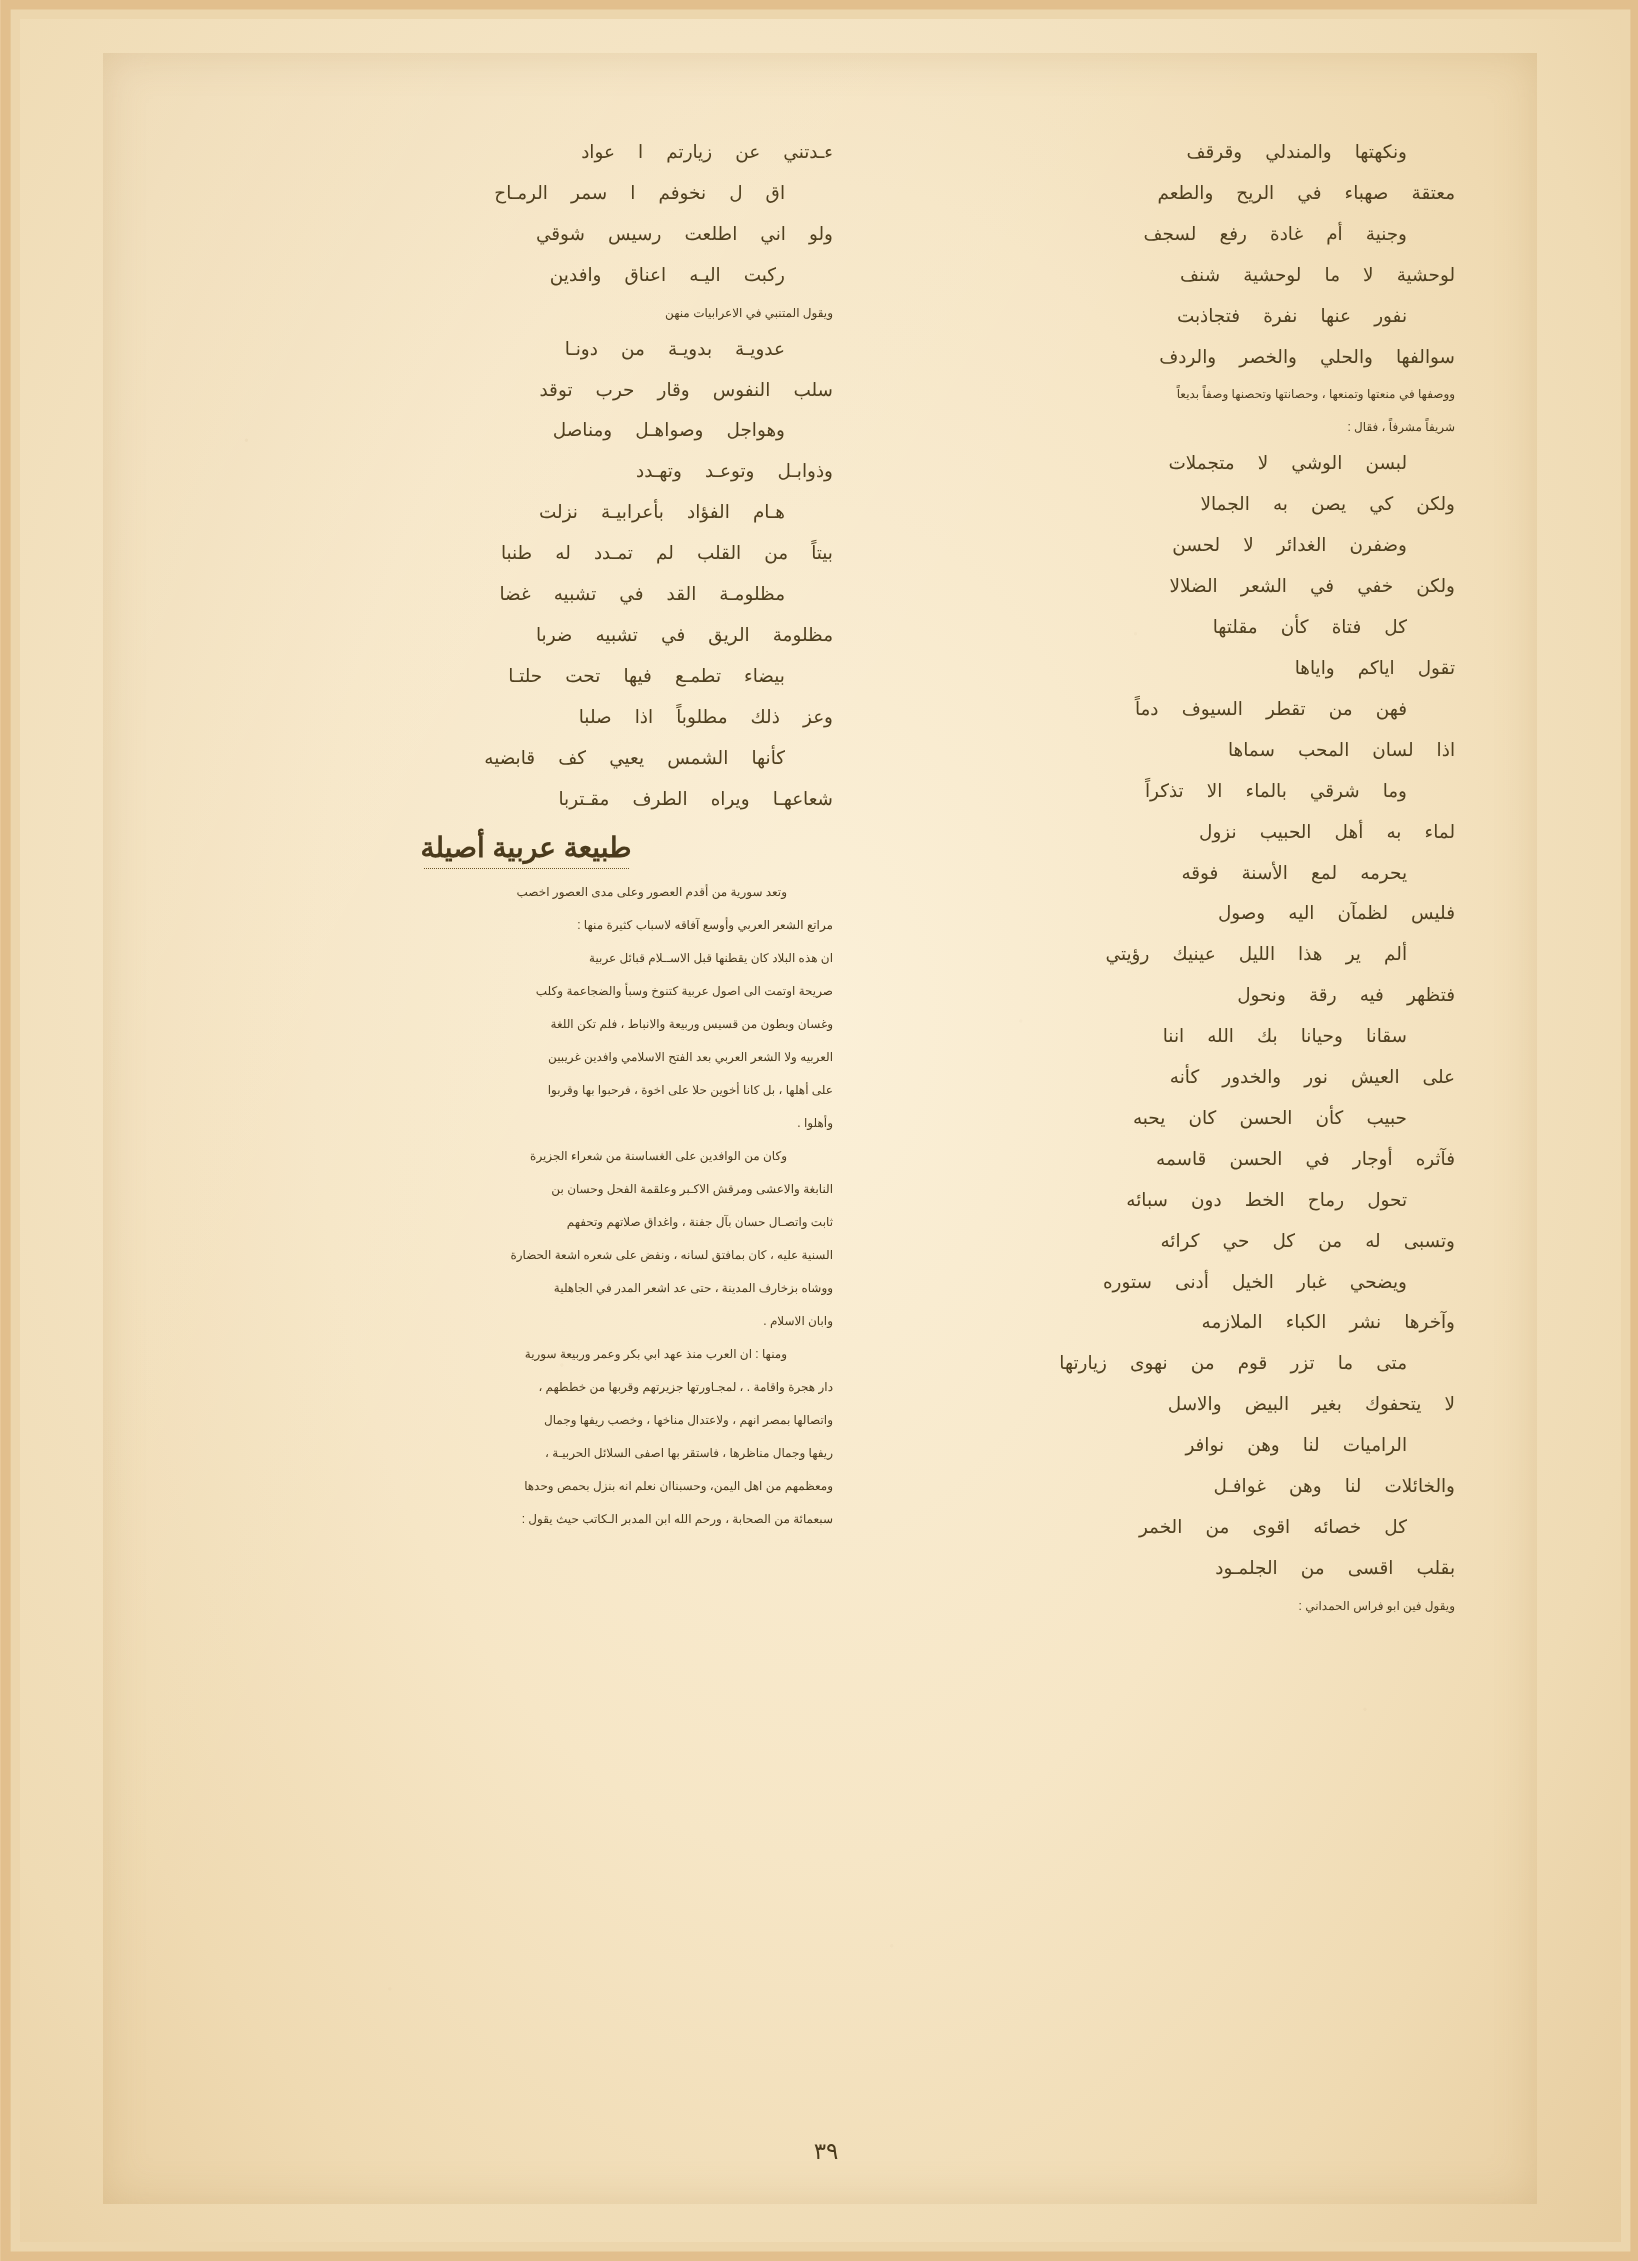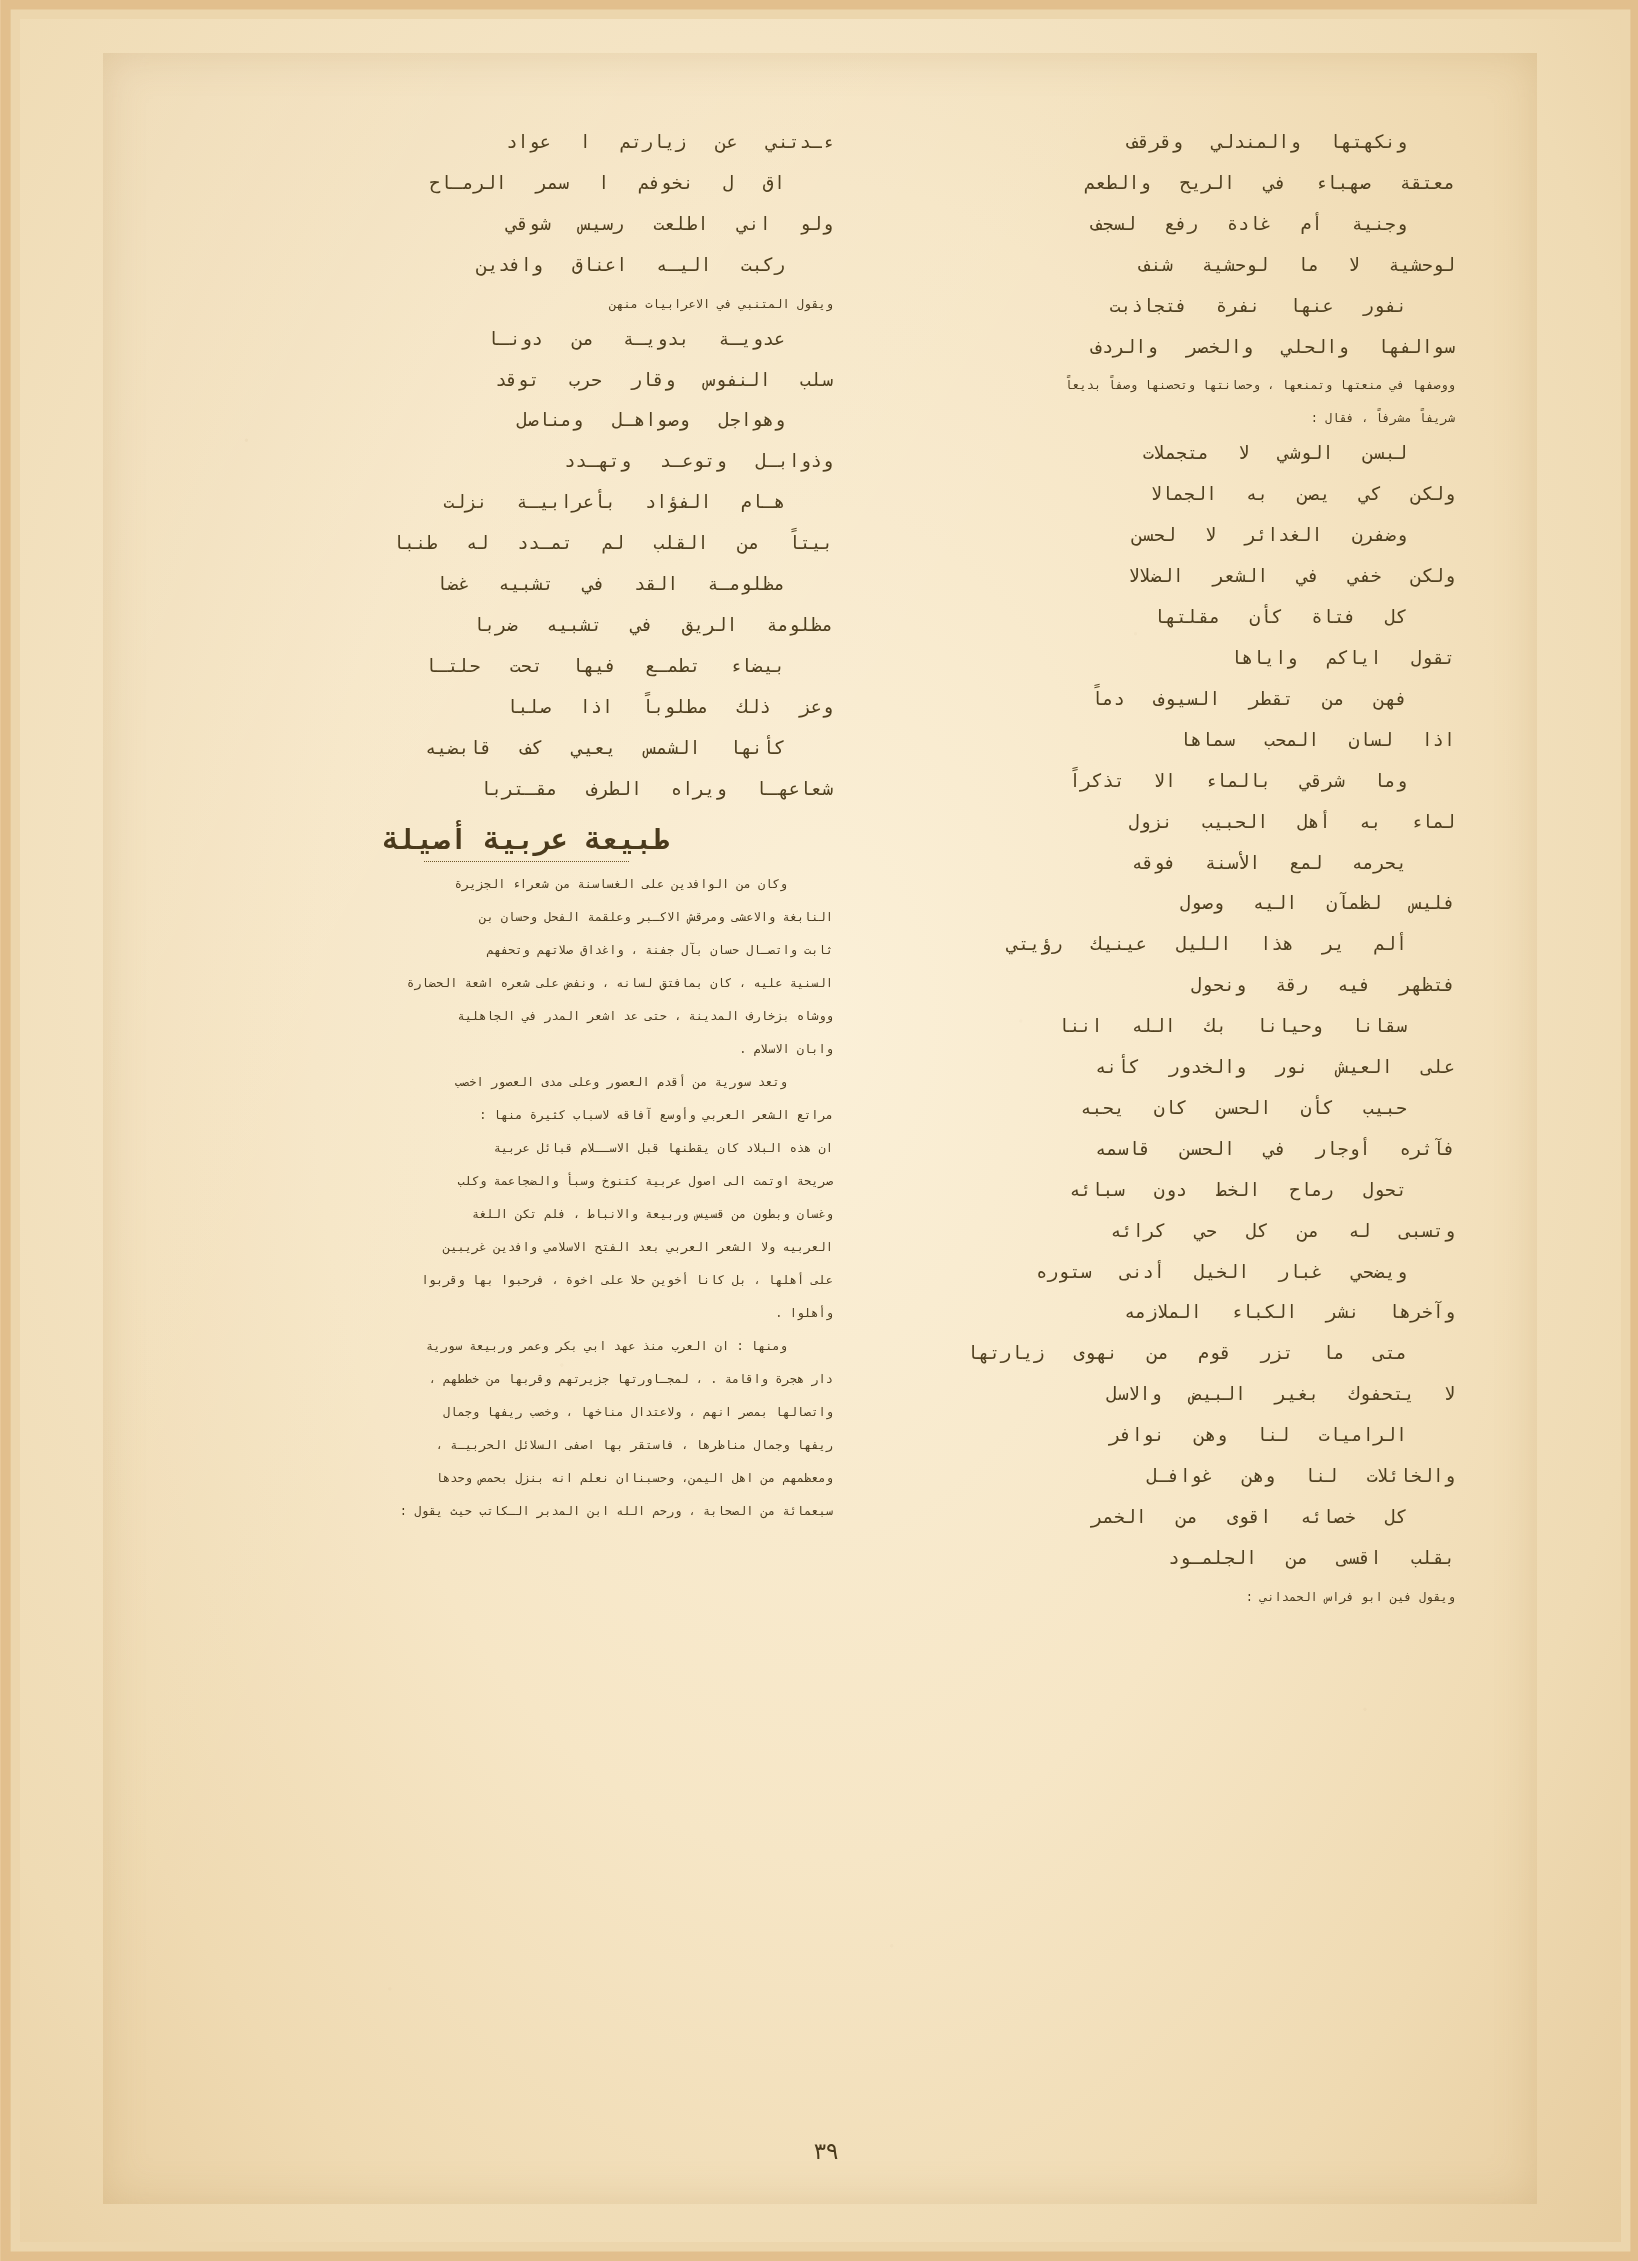--- a/index.html
+++ b/index.html
@@ -57,24 +57,24 @@
       radial-gradient(circle at 88% 77%, rgba(140,100,50,.18) 0 1.4px, transparent 2px),
       radial-gradient(circle at 55% 88%, rgba(140,100,50,.15) 0 1.4px, transparent 2px),
       radial-gradient(circle at 20% 90%, rgba(140,100,50,.14) 0 1.4px, transparent 2px),
       radial-gradient(circle at 64% 45%, rgba(140,100,50,.12) 0 1.4px, transparent 2px);
     pointer-events: none;
   }
 
   
   .column {
     position: absolute;
-    top: 82px;
+    top: 90px;
     width: 614px;
     color: #4a3a22;
-    font-family: Liberation Mono, monospace;
+    font-family: Liberation Sans, sans-serif;
   }
   #col-right { right: 82px; }   
   #col-left  { left: 116px; }
 
   .verse-line {
     display: block;
     font-size: 18.4px;
     line-height: 1.0;
     margin-bottom: 22.5px;
     white-space: nowrap;
@@ -185,38 +185,38 @@
         <span class="verse-line wide indent">هـام الفؤاد بأعرابيـة نزلت</span>
         <span class="verse-line wide">بيتاً من القلب لم تمـدد له طنبا</span>
         <span class="verse-line wide indent">مظلومـة القد في تشبيه غضا</span>
         <span class="verse-line wide">مظلومة الريق في تشبيه ضربا</span>
         <span class="verse-line wide indent">بيضاء تطمـع فيها تحت حلتـا</span>
         <span class="verse-line wide">وعز ذلك مطلوباً اذا صلبا</span>
         <span class="verse-line wide indent">كأنها الشمس يعيي كف قابضيه</span>
         <span class="verse-line wide">شعاعهـا ويراه الطرف مقـتربا</span>
         <span class="section-title">طبيعة عربية أصيلة<span class="ul"></span></span>
         <div class="prose-block">
-          <span class="prose-line indent">وكان من الوافدين على الغساسنة من شعراء الجزيرة</span>
-          <span class="prose-line">النابغة والاعشى ومرقش الاكـبر وعلقمة الفحل وحسان بن</span>
-          <span class="prose-line">ثابت واتصـال حسان بآل جفنة ، واغداق صلاتهم وتحفهم</span>
-          <span class="prose-line">السنية عليه ، كان بمافتق لسانه ، ونفض على شعره اشعة الحضارة</span>
-          <span class="prose-line">ووشاه بزخارف المدينة ، حتى عد اشعر المدر في الجاهلية</span>
-          <span class="prose-line">وابان الاسلام .</span>
-        </div>
-        <div class="prose-block">
           <span class="prose-line indent">وتعد سورية من أقدم العصور وعلى مدى العصور اخصب</span>
           <span class="prose-line">مراتع الشعر العربي وأوسع آفاقه لاسباب كثيرة منها :</span>
           <span class="prose-line">ان هذه البلاد كان يقطنها قبل الاســلام قبائل عربية</span>
           <span class="prose-line">صريحة اوتمت الى اصول عربية كتنوخ وسبأ والضجاعمة وكلب</span>
           <span class="prose-line">وغسان وبطون من قسيس وربيعة والانباط ، فلم تكن اللغة</span>
           <span class="prose-line">العربيه ولا الشعر العربي بعد الفتح الاسلامي وافدين غريبين</span>
           <span class="prose-line">على أهلها ، بل كانا أخوين حلا على اخوة ، فرحبوا بها وقربوا</span>
           <span class="prose-line">وأهلوا .</span>
         </div>
         <div class="prose-block">
+          <span class="prose-line indent">وكان من الوافدين على الغساسنة من شعراء الجزيرة</span>
+          <span class="prose-line">النابغة والاعشى ومرقش الاكـبر وعلقمة الفحل وحسان بن</span>
+          <span class="prose-line">ثابت واتصـال حسان بآل جفنة ، واغداق صلاتهم وتحفهم</span>
+          <span class="prose-line">السنية عليه ، كان بمافتق لسانه ، ونفض على شعره اشعة الحضارة</span>
+          <span class="prose-line">ووشاه بزخارف المدينة ، حتى عد اشعر المدر في الجاهلية</span>
+          <span class="prose-line">وابان الاسلام .</span>
+        </div>
+        <div class="prose-block">
           <span class="prose-line indent">ومنها : ان العرب منذ عهد ابي بكر وعمر وربيعة سورية</span>
           <span class="prose-line">دار هجرة واقامة . ، لمجـاورتها جزيرتهم وقربها من خططهم ،</span>
           <span class="prose-line">واتصالها بمصر انهم ، ولاعتدال مناخها ، وخصب ريفها وجمال</span>
           <span class="prose-line">ريفها وجمال مناظرها ، فاستقر بها اصفى السلائل الحربيـة ،</span>
           <span class="prose-line">ومعظمهم من اهل اليمن، وحسبناان نعلم انه بنزل بحمص وحدها</span>
           <span class="prose-line">سبعمائة من الصحابة ، ورحم الله ابن المدبر الـكاتب حيث يقول :</span>
         </div>
       </div>
 
     <div id="page-number">٣٩</div>

